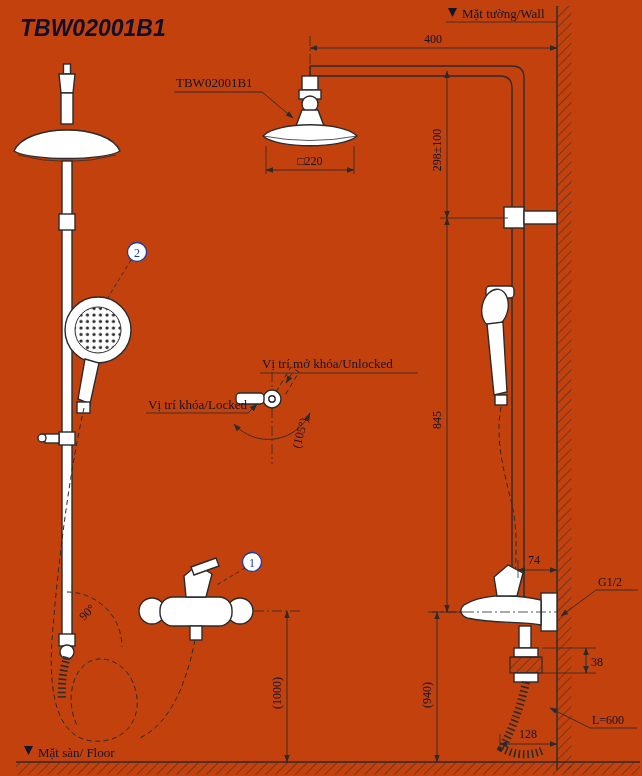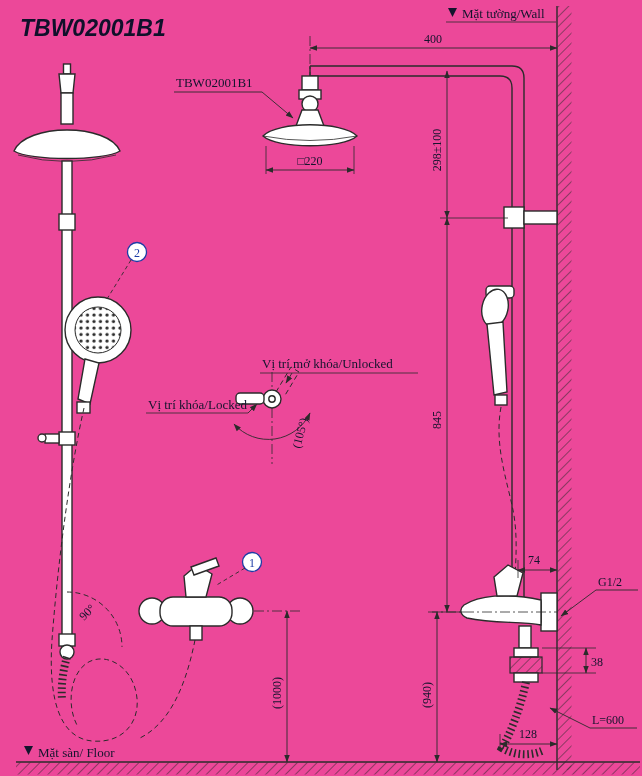--- a/index.html
+++ b/index.html
@@ -1,16 +1,16 @@
 <!DOCTYPE html>
 <html><head>
 <meta charset="utf-8">
 <style>
   html,body { margin:0; padding:0; background:#ffffff; }
-  #stage { position:relative; width:642px; height:776px; background:#ec4899; overflow:hidden;
+  #stage { position:relative; width:642px; height:776px; background:#c2410c; overflow:hidden;
            font-family:"Liberation Serif","DejaVu Serif",serif;text-align:center; }
   svg { position:absolute; left:0; top:0; }
   .title  { font:italic 700 23px "Liberation Sans","DejaVu Sans",sans-serif; fill:#10102a; }
   .ann    { font:13px "Liberation Serif","DejaVu Serif",serif; fill:#14142d; }
   .dim    { font:12px "Liberation Serif","DejaVu Serif",serif; fill:#14142d; }
   .co     { font:12px "Liberation Serif","DejaVu Serif",serif; fill:#1d3ca6; }
   .ln     { stroke:#2b2b2b; stroke-width:1.4; fill:none; }
   .lnf    { stroke:#2b2b2b; stroke-width:1.4; fill:#ffffff; }
   .thin   { stroke:#2b2b2b; stroke-width:0.8; fill:none; }
   .dimln  { stroke:#2b2b2b; stroke-width:0.9; fill:none; }

